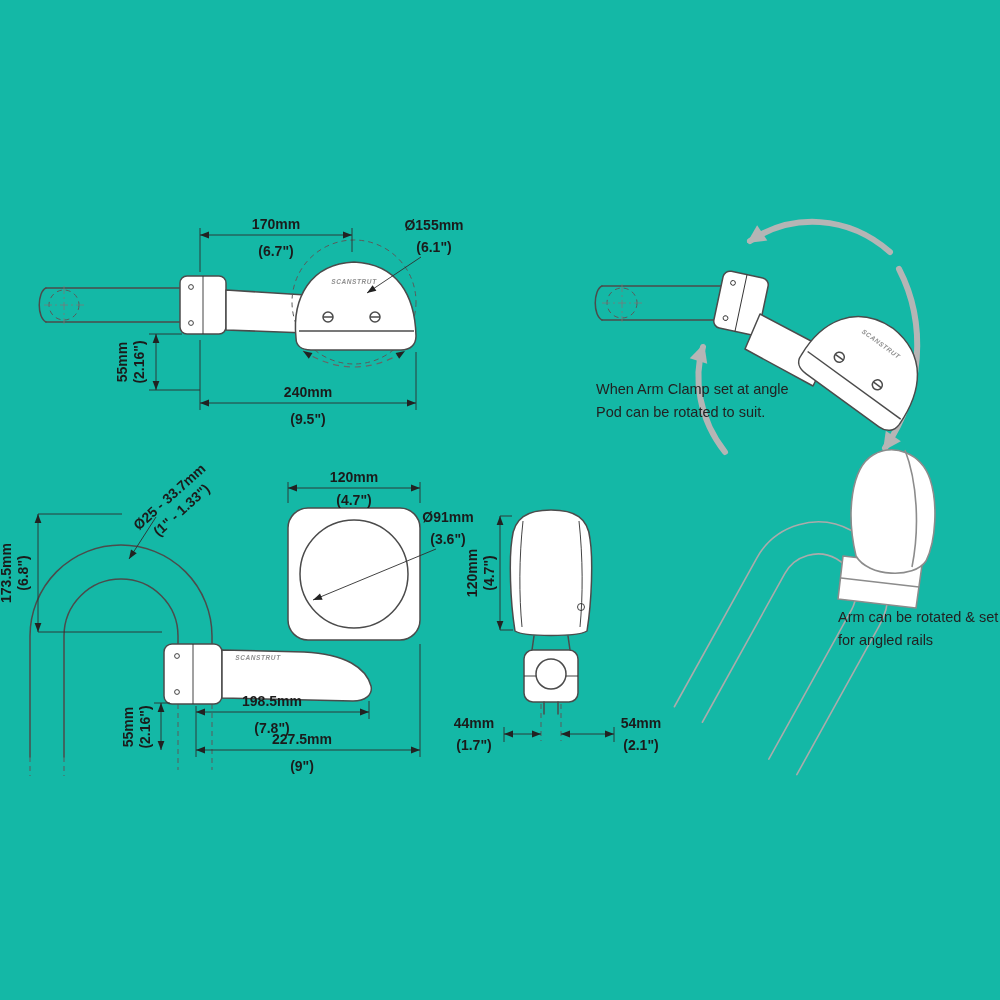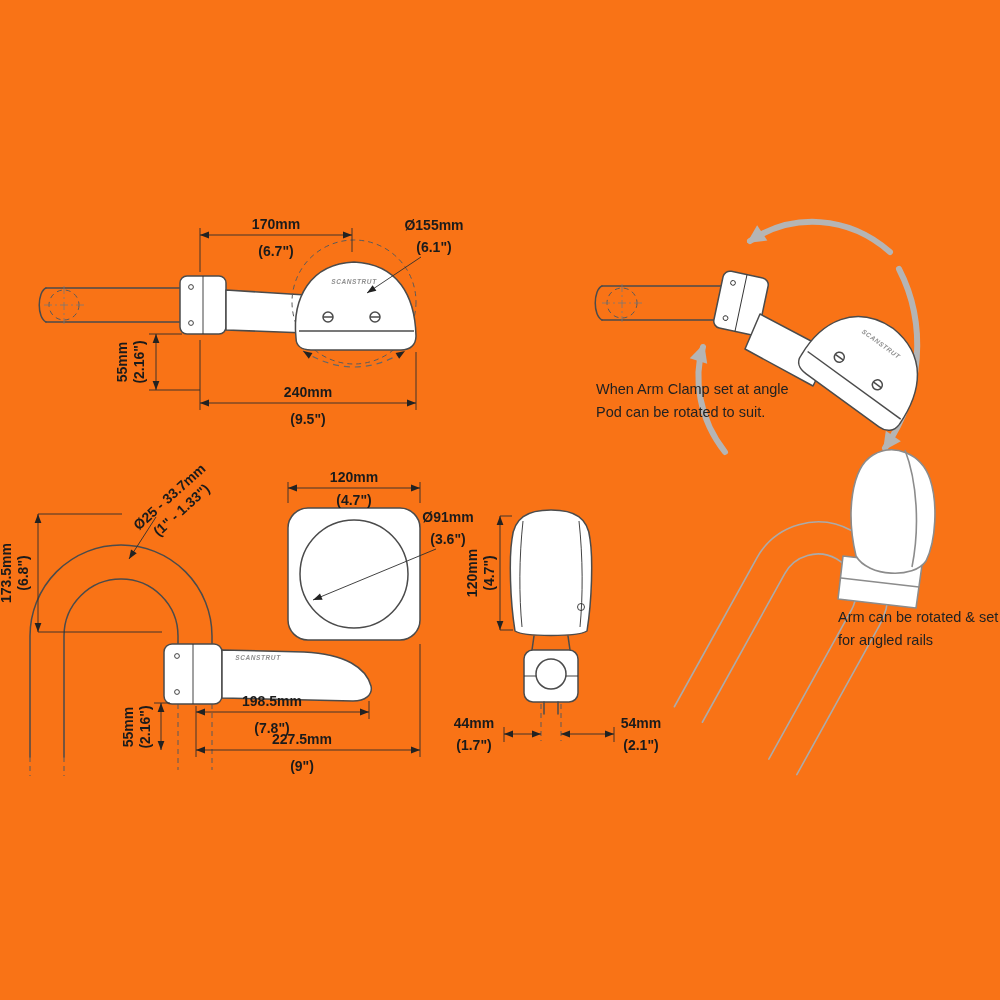--- a/index.html
+++ b/index.html
@@ -1,16 +1,16 @@
 <!DOCTYPE html>
 <html><head>
 <meta charset="utf-8">
 <style>
   html,body { margin:0; padding:0; background:#ffffff; }
-  .canvas { position:relative; width:1000px; height:1000px; background:#f97316; overflow:hidden; }
+  .canvas { position:relative; width:1000px; height:1000px; background:#14b8a6; overflow:hidden; }
   svg { position:absolute; top:0; left:0; }
   svg text { font-family:"Liberation Sans", sans-serif; }
   .dim   { font-size:14px; font-weight:bold; fill:#1b1b1b; }
   .note  { font-size:14.5px; fill:#222; }
   .brand { font-size:6.5px; font-style:italic; font-weight:bold; fill:#8f8f8f; letter-spacing:0.6px; }
   .ln    { stroke:#4b4b4b; stroke-width:1.5; fill:none; stroke-linecap:round; stroke-linejoin:round; }
   .lnf   { stroke:#4b4b4b; stroke-width:1.5; fill:#ffffff; stroke-linejoin:round; }
   .thin  { stroke:#2e2e2e; stroke-width:0.9; fill:none; }
   .dash  { stroke:#5a5a5a; stroke-width:1; fill:none; stroke-dasharray:5 4; }
   .dasha { stroke:#666666; stroke-width:1.2; fill:none; stroke-dasharray:6 5; }

